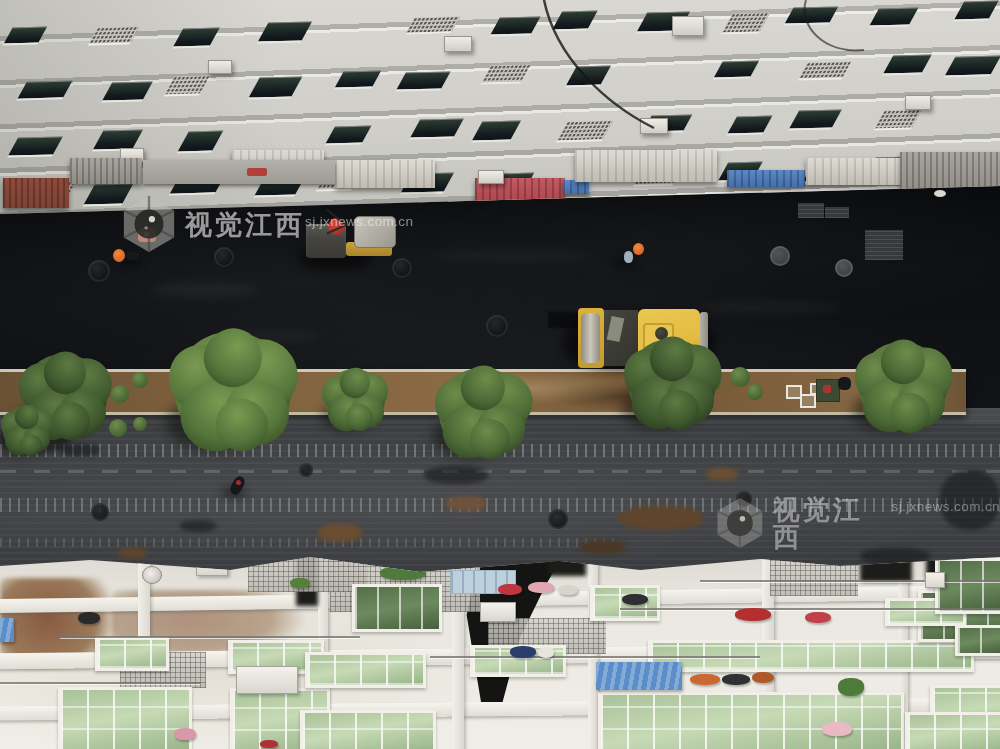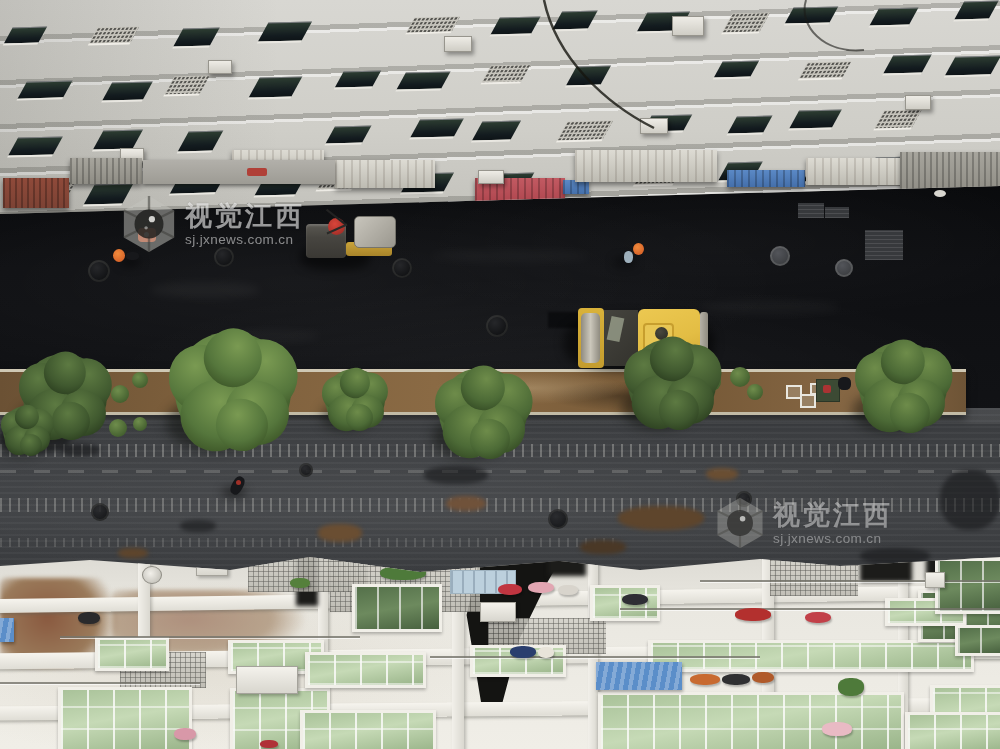--- a/index.html
+++ b/index.html
@@ -120,21 +120,21 @@
   .white-box{position:absolute;background:linear-gradient(180deg,#f4f2ec,#d8d6ce);
       border:1px solid #a5a39b;box-shadow:2px 2px 3px rgba(0,0,0,.25);}
   .blue-tarp{position:absolute;background:repeating-linear-gradient(100deg, rgba(255,255,255,.25) 0 4px, transparent 4px 9px),#5b8ec9;
       box-shadow:1px 2px 3px rgba(0,0,0,.3);}
   .signboard{position:absolute;background:
       repeating-linear-gradient(90deg, rgba(90,110,130,.35) 0 2px, transparent 2px 11px),#bcd0dd;
       border:1px solid #9fb3c0;}
 
   
   .watermark{position:absolute;display:flex;align-items:center;gap:7px;pointer-events:none;}
-  .wm-text{display:flex;flex-direction:column;line-height:1;}
+  .wm-text{display:flex;flex-direction:row;line-height:1;}
   .wm-brand{font-size:27px;font-weight:bold;letter-spacing:3px;color:rgba(255,255,255,.58);
     font-family:"DejaVu Sans","Liberation Sans",sans-serif;text-shadow:0 0 2px rgba(0,0,0,.2);}
   .wm-url{font-size:13.5px;margin-top:4px;letter-spacing:.4px;color:rgba(255,255,255,.5);}
   .watermark.dim .wm-brand{color:rgba(255,255,255,.45);}
   .watermark.dim .wm-url{color:rgba(255,255,255,.38);}
 </style>
 </head>
 <body>
 
 <div class="photo">

